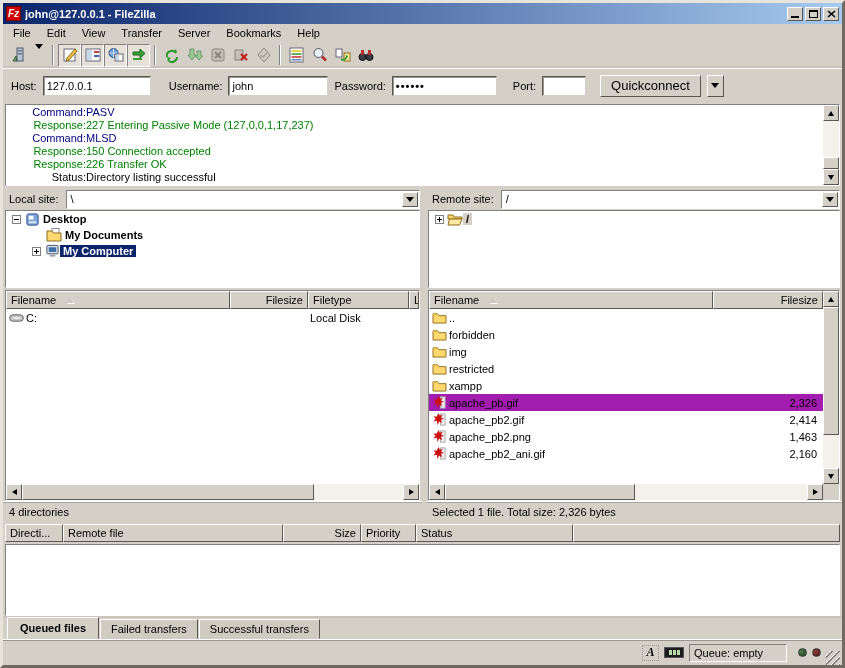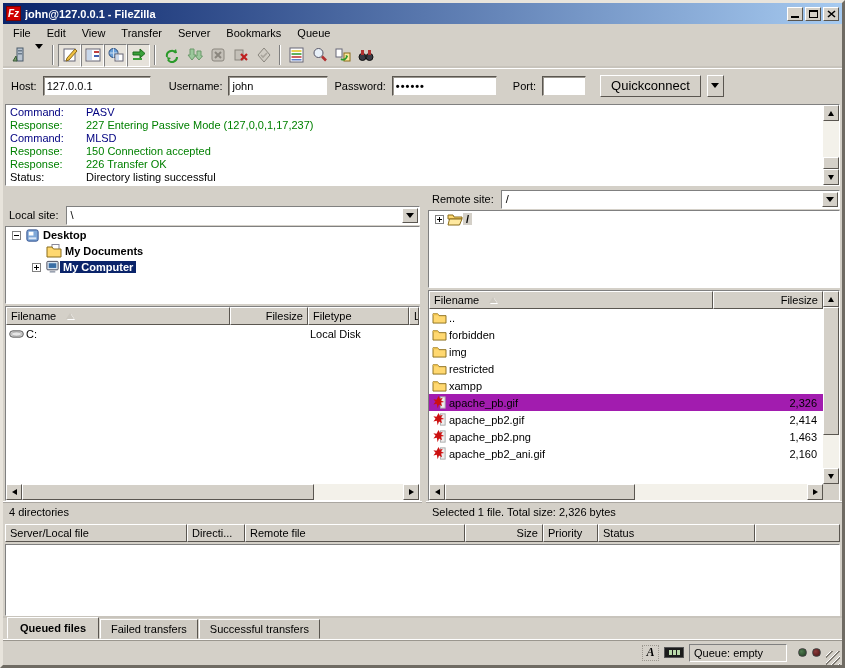--- a/index.html
+++ b/index.html
@@ -44,38 +44,38 @@
   .qc-input { height:20px; font-family:"Liberation Sans",sans-serif; font-size:11px; padding:2px 3px; outline:none; }
   .qc-host { width:108px; } .qc-user { width:100px; } .qc-pass { width:105px; font-weight:bold; letter-spacing:1px; } .qc-port { width:44px; }
   .qc-btn { height:22px; padding:0 10px; font-size:13px; }
   .qc-drop { width:17px; height:22px; display:flex; align-items:center; justify-content:center; }
 
   
   .log-wrap { height:86px; padding:2px; flex:0 0 auto; display:flex; }
   .log-box { flex:1; background:#fff; display:flex; }
   .log-lines { flex:1; padding:1px 0 0 4px; overflow:hidden; }
   .log-row { display:flex; height:13px; line-height:13px; }
-  .log-label { width:76px; flex:0 0 auto; }
+  .log-label { width:76px; flex:0 0 auto;text-align:right; }
   .c-command { color:#000080; } .c-response { color:#008000; } .c-status { color:#000000; }
 
   
   .vscroll { width:16px; display:flex; flex-direction:column; background:#f3f1ea; flex:0 0 auto; }
   .hscroll { height:16px; display:flex; background:#f3f1ea; }
   .sbtn { width:16px; height:16px; flex:0 0 auto; background:#d4d0c8; border:1px solid;
           border-color:#fff #5a5650 #5a5650 #fff; display:flex; align-items:center; justify-content:center; }
   .thumb { background:#d4d0c8; border:1px solid; border-color:#fff #5a5650 #5a5650 #fff; }
   .tri-up    { width:0;height:0;border-left:3px solid transparent;border-right:3px solid transparent;border-bottom:5px solid #000; }
   .tri-down  { width:0;height:0;border-left:3px solid transparent;border-right:3px solid transparent;border-top:5px solid #000; }
   .tri-left  { width:0;height:0;border-top:3px solid transparent;border-bottom:3px solid transparent;border-right:5px solid #000; }
   .tri-right { width:0;height:0;border-top:3px solid transparent;border-bottom:3px solid transparent;border-left:5px solid #000; }
 
   
   .panes { flex:1 1 auto; display:flex; min-height:0; }
   .pane { display:flex; flex-direction:column; min-width:0; }
-  .pane-left { width:419px;margin-top:16px; } .pane-right { flex:1; }
+  .pane-left { width:419px; } .pane-right { flex:1; }
   .splitter { width:4px; flex:0 0 auto; }
   .sitebar { height:22px; display:flex; align-items:center; padding:0 2px; gap:3px; flex:0 0 auto; }
   .sitebar-label { padding:0 4px; white-space:nowrap; }
   .combo { flex:1; height:19px; display:flex; align-items:center; background:#fff; }
   .combo-text { flex:1; padding-left:4px; }
   .combo-btn { width:16px; height:15px; margin-right:1px; display:flex; align-items:center; justify-content:center; }
   .treeframe { height:78px; margin:0 2px 2px 2px; background:#fff; flex:0 0 auto; overflow:hidden; }
   .tree-row { height:16px; display:flex; align-items:center;font-weight:bold; }
   .expander { width:9px; height:9px; background:#fff; border:1px solid #808080; position:relative; flex:0 0 auto; }
   .expander::before { content:""; position:absolute; left:1px; top:3px; width:5px; height:1px; background:#000; }
@@ -154,21 +154,21 @@
     </div>
   </div>
 
   <div class="menubar">
     <span class="menu-item">File</span>
     <span class="menu-item">Edit</span>
     <span class="menu-item">View</span>
     <span class="menu-item">Transfer</span>
     <span class="menu-item">Server</span>
     <span class="menu-item">Bookmarks</span>
-    <span class="menu-item">Queue</span>
+    <span class="menu-item">Help</span>
   </div>
 
   <div class="toolbar">
     <div class="tbtn">
       <svg width="16" height="16" viewBox="0 0 16 16">
         <rect x="6" y="1" width="6" height="13" fill="#b9c4d0" stroke="#4a5a6a"></rect>
         <rect x="7" y="3" width="4" height="1.5" fill="#6a7a8a"></rect>
           <rect x="7" y="6" width="4" height="1.5" fill="#6a7a8a"></rect>
         <path d="M2 14l3-5 1 5z" fill="#7aa06a" stroke="#3a5a3a"></path>
       </svg>
@@ -571,23 +571,20 @@
           <div class="corner"></div>
         </div>
       </div>
       <div class="pane-status">
           <span>Selected 1 file. Total size: 2,326 bytes</span>
         </div>
     </div>
   </div>
 
   <div class="queue-header">
-    <div class="hcell qh" style="width:182px">
-        <span>Server/Local file</span>
-      </div>
     <div class="hcell qh" style="width:58px">
         <span>Directi...</span>
       </div>
     <div class="hcell qh" style="width:220px">
         <span>Remote file</span>
       </div>
     <div class="hcell qh right" style="width:78px">
         <span>Size</span>
       </div>
     <div class="hcell qh" style="width:55px">

